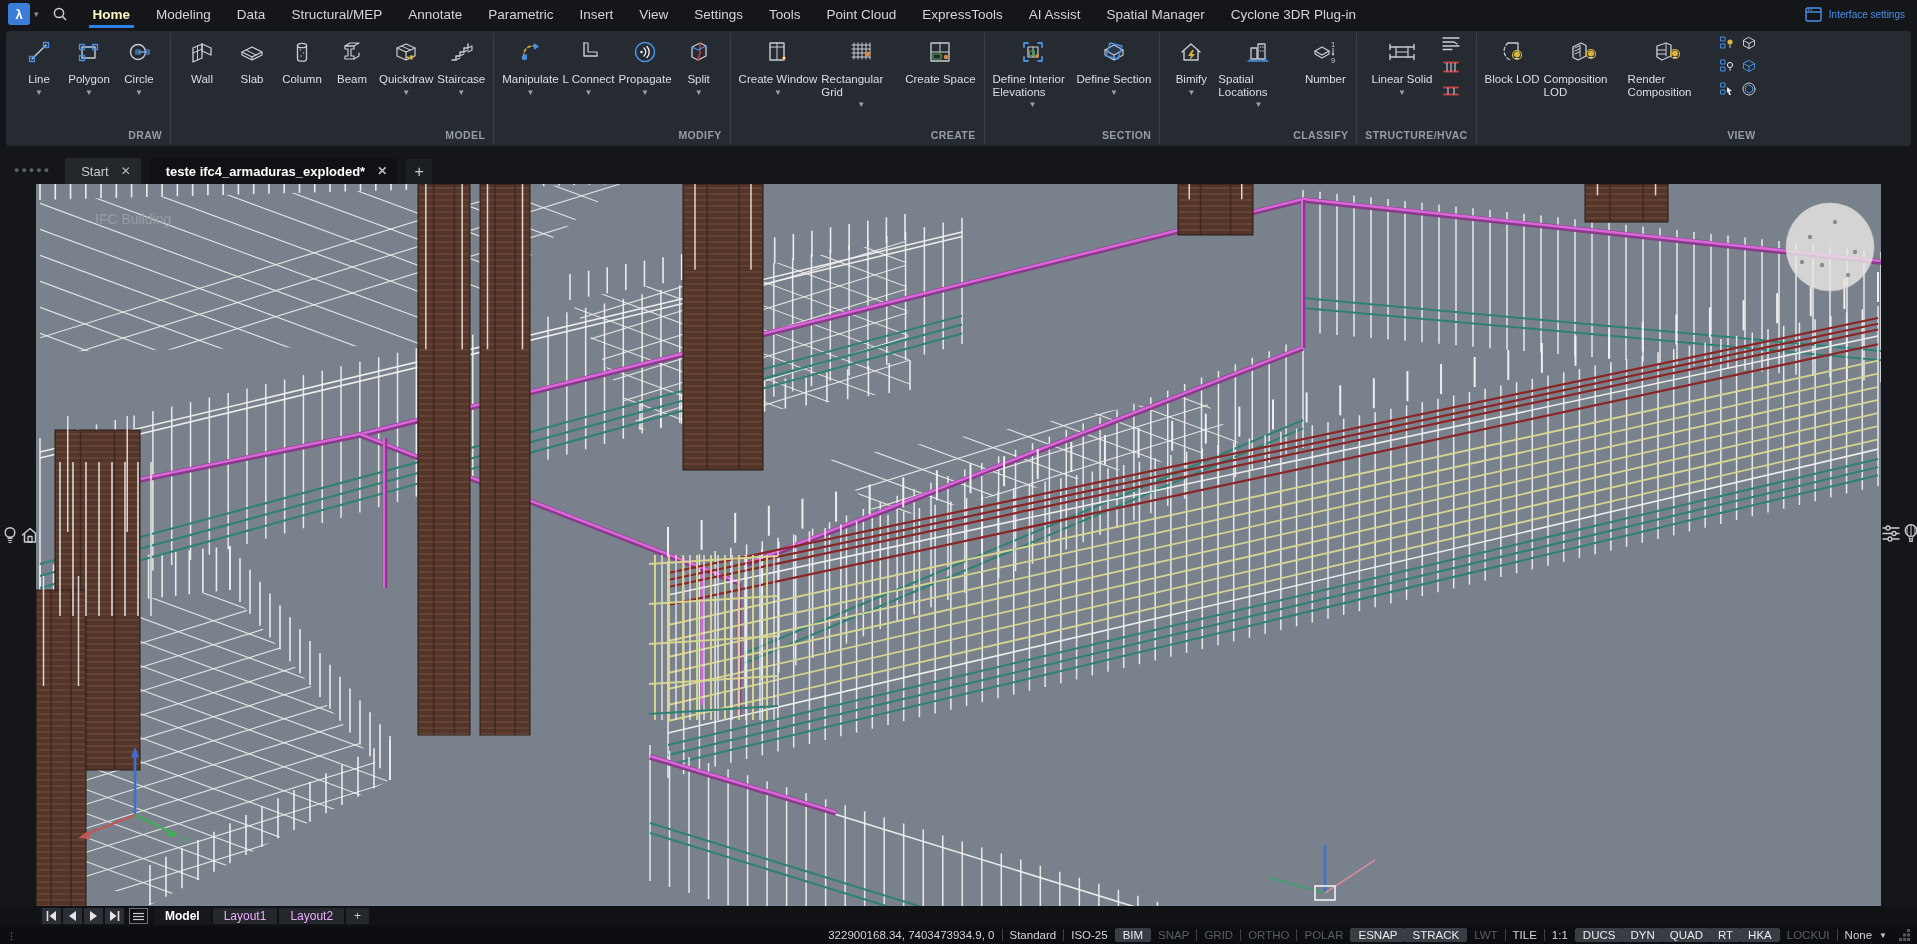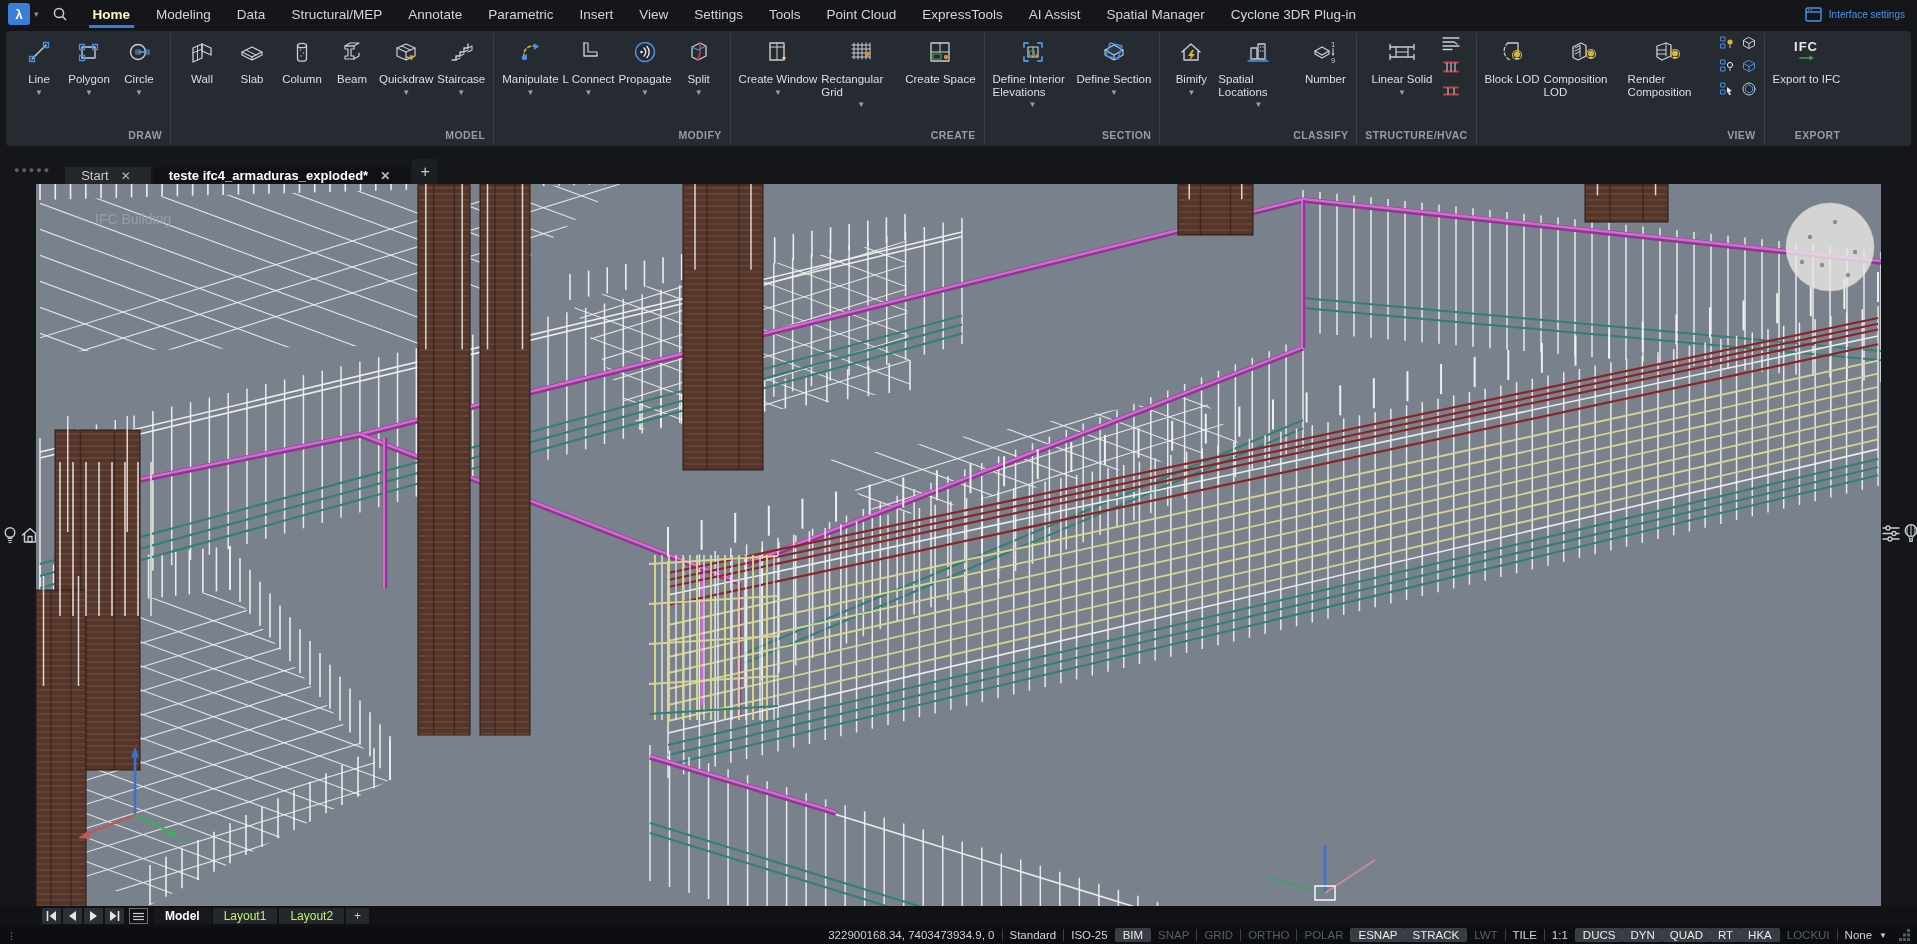--- a/index.html
+++ b/index.html
@@ -29,40 +29,40 @@
   .ric { height:36px; display:flex; align-items:center; justify-content:center; }
   .rlabel { font-size:11.5px; color:#dcdfe3; text-align:left; line-height:12.5px; max-width:80px; margin-top:1px; }
   .rcaret { color:#9aa0a8; font-size:8px; height:10px; line-height:10px; margin-top:2px; }
   .rgroup-label { text-align:right; font-size:10.5px; font-weight:bold; color:#959ca6; letter-spacing:.4px; padding:4px 0 2px; }
   .rstack { display:flex; flex-direction:column; justify-content:center; gap:5px; margin-left:5px; }
   .minigrid { display:grid; grid-template-columns:auto auto; gap:5px 8px; align-content:center; margin-left:8px; }
 
   
   .doc-tabbar { flex:0 0 32px; background:#14161a; display:flex; align-items:flex-end; padding-left:14px; }
   .dots-handle { color:#5c6168; font-size:9px; letter-spacing:2px; margin:0 14px 9px 0; }
-  .dtab { height:17px; padding:0 20px 0 16px; display:flex; align-items:center; gap:12px; font-size:13px;
-    color:#c6c9cd; background:#24272c; margin-right:2px; cursor:default; }
+  .dtab { height:26px; padding:0 10px 0 16px; display:flex; align-items:center; gap:12px; font-size:13px;
+    color:#c6c9cd; background:#24272c; margin-right:9px; cursor:default; }
   .dtab .x { color:#b6b9bd; font-size:12px; cursor:default; }
   .dtab.active { background:#0f1114; color:#ffffff; font-weight:bold; }
   .dtab-add { width:26px; height:25px; display:flex; align-items:center; justify-content:center;
     color:#c6c9cd; font-size:16px; background:#1b1e23; }
 
   
   .main { flex:1 1 auto; display:flex; min-height:0; }
   .rail { width:36px; background:#14161a; display:flex; align-items:center; padding-top:10px; flex:0 0 36px; }
   .rail .ricon { margin-bottom:27px; }
   .rail.right .ricon { margin-bottom:31px; }
   .viewport { position:relative; flex:1; overflow:hidden; }
   .viewport svg { position:absolute; inset:0; width:100%; height:100%; display:block; }
 
   
   .layoutbar { flex:0 0 20px; background:#101216; display:flex; align-items:center; padding-left:42px; font-size:12px; }
   .lnav { width:19px; height:16px; background:#2c2f35; margin-right:2px; display:flex; align-items:center; justify-content:center; }
   .llist { width:19px; height:16px; border:1px solid #6a6f76; margin:0 6px 0 3px; display:flex; align-items:center; justify-content:center; }
-  .ltab { padding:1px 11px; color:#bef264; background:#24272c; margin-right:2px; cursor:default; }
+  .ltab { padding:1px 11px; color:#f0abfc; background:#24272c; margin-right:2px; cursor:default; }
   .ltab.active { color:#fff; font-weight:bold; background:#16181d; }
   .ltab-add { padding:1px 8px; color:#c6c9cd; background:#24272c; }
 
   
   .statusbar { flex:0 0 18px; background:#0c0e12; display:flex; align-items:center; font-size:11.5px; color:#d2d5d9; padding:0 6px; }
   .sb-dots { color:#6a6f76; font-size:11px; margin-left:4px; }
   .sb-fill { flex:1; }
   .sitem { padding:0 7px; white-space:nowrap; }
   .sitem.on { background:#383d44; color:#e9ebee; padding:1px 7px; }
   .sitem.dim { color:#5a5f67; }
@@ -488,36 +488,20 @@
                   <rect x="1" y="8" width="4" height="4" stroke="#4a90e2"></rect>
                   <polygon points="7,5 12,9 9.5,9.5 11,13 9,13 8,9.8 7,11" fill="#e8eaec" stroke="none"></polygon>
                 </svg></span>
               <span class="ricon" style="margin: 0px;"><svg width="14" height="14" viewBox="0 0 14 14" fill="none" stroke-linecap="round" stroke-linejoin="round">
                   <circle cx="7" cy="7" r="6" stroke="#c9cdd3"></circle>
                   <polygon points="7,3 10.5,5 10.5,9 7,11 3.5,9 3.5,5" stroke="#4a90e2"></polygon>
                 </svg></span>
             </div>
           </div>
           <div class="rgroup-label">VIEW</div>
-        </div>
-        <div class="rgroup">
-          <div class="rtools">
-            <div class="rtool">
-              <div class="ric">
-                <span class="ricon"><svg width="34" height="26" viewBox="0 0 34 26" fill="none" stroke-linecap="round" stroke-linejoin="round">
-                    <text x="17" y="12" font-size="13" font-weight="bold" letter-spacing="1" fill="#e8eaec" stroke="none" font-family="Liberation Sans, sans-serif" text-anchor="middle">IFC</text>
-                    <line x1="11" y1="19" x2="22" y2="19" stroke="#4aa04a" stroke-width="1.6"></line>
-                    <polygon points="25,19 20.5,16.5 20.5,21.5" fill="#4aa04a" stroke="none"></polygon>
-                  </svg></span>
-              </div>
-              <div class="rlabel">Export to IFC</div>
-              <div class="rcaret"> </div>
-            </div>
-          </div>
-          <div class="rgroup-label">EXPORT</div>
         </div>
       </div>
   </div>
 
   <div class="doc-tabbar">
     <div class="dots-handle">●●●●●</div>
     <div id="doc-tabs" style="display:flex;align-items:flex-end">
         <div class="dtab">
           <span>Start</span>
           <span class="x">✕</span>

